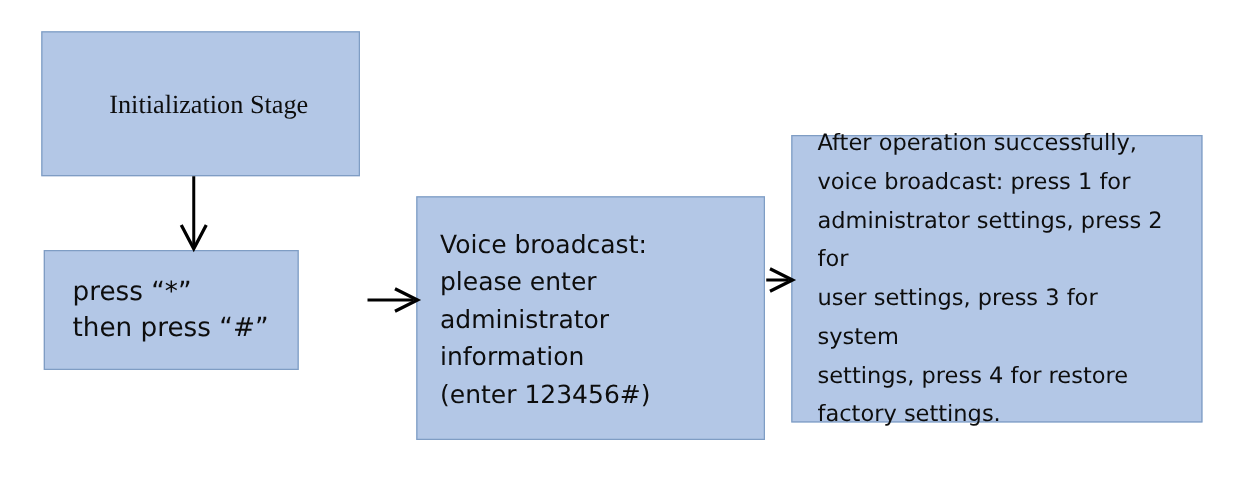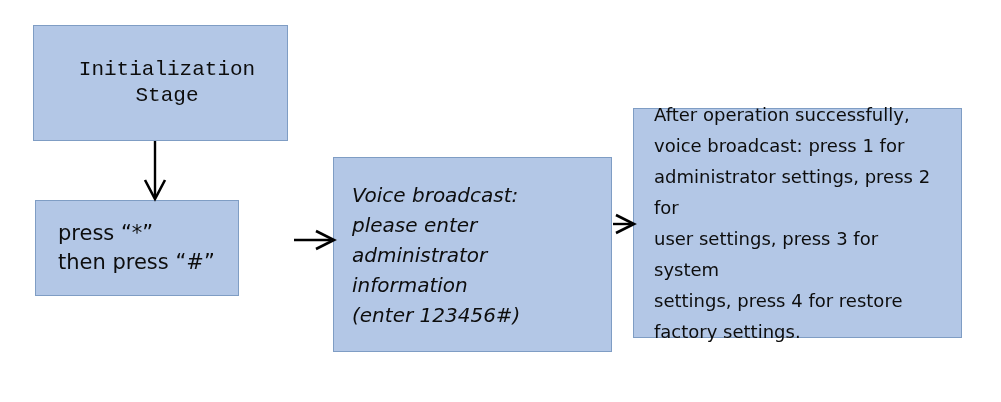--- a/index.html
+++ b/index.html
@@ -44,21 +44,21 @@
     width: 255px;
     height: 116px;
   }
   #node-init .node-text {
     position: absolute;
     left: 0;
     right: 0;
     top: 50%;
     transform: translateY(-50%);
     text-align: center;
-    font-family: Liberation Mono, monospace;
+    font-family: Liberation Serif, serif;
     font-size: 21px;
     line-height: 26px;
     padding-left: 13px;
   }
 
   
   #node-press {
     left: 35px;
     top: 200px;
     width: 204px;
@@ -73,21 +73,20 @@
     font-size: 21px;
     line-height: 29px;
   }
 
   
   #node-voice {
     left: 333px;
     top: 157px;
     width: 279px;
     height: 195px;
-    font-style: italic;
   }
   #node-voice .node-text {
     position: absolute;
     left: 18px;
     right: 10px;
     top: 50%;
     transform: translateY(-50%);
     text-align: left;
     font-size: 20px;
     line-height: 30px;

